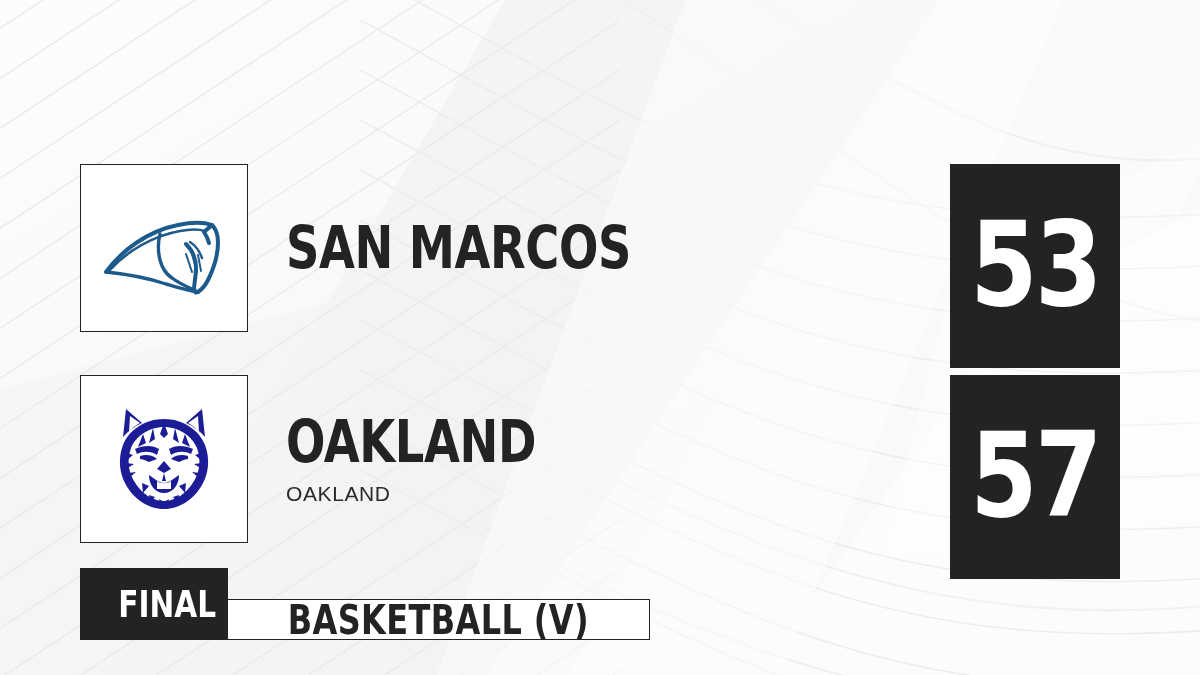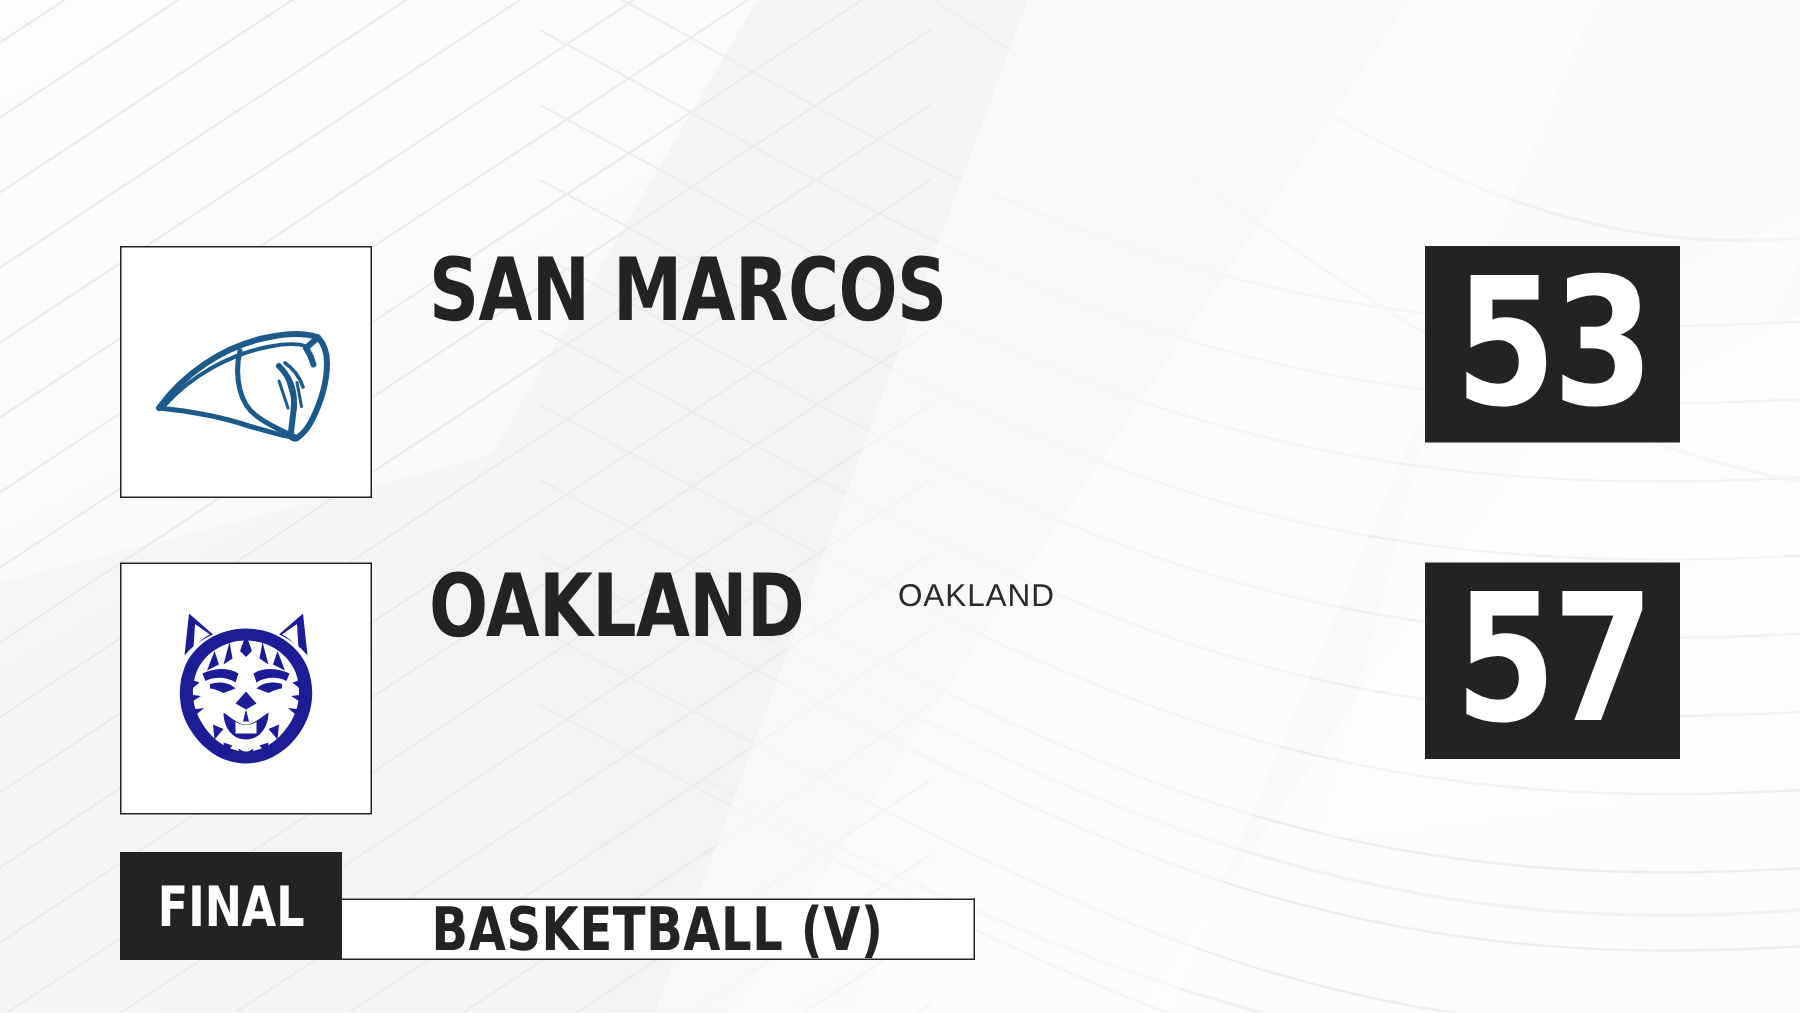--- a/index.html
+++ b/index.html
@@ -116,21 +116,21 @@
     justify-content: center;
   }
   .logo-box svg { display: block; }
 
   .team-text {
     position: absolute;
     left: 206px;
     top: 0;
     height: 168px;
     display: flex;
-    flex-direction: row;
+    flex-direction: column;
     justify-content: center;
   }
   .team-name {
     font-family: "DejaVu Sans", sans-serif;
     font-weight: 700;
     font-size: 58px;
     line-height: 58px;
     letter-spacing: -0.5px;
     color: #232323;
     transform: scaleX(0.80);
@@ -147,21 +147,21 @@
     color: #2a2a2a;
     margin-top: 12px;
     white-space: nowrap;
   }
 
   .score-box {
     position: absolute;
     left: 870px;
     top: 0;
     width: 170px;
-    height: 131px;
+    height: 204px;
     background: #232323;
     display: flex;
     align-items: center;
     justify-content: center;
   }
   .score-value {
     font-family: "DejaVu Sans", sans-serif;
     font-weight: 700;
     font-size: 118px;
     line-height: 118px;
@@ -181,21 +181,21 @@
     top: 568px;
     height: 72px;
     display: flex;
     align-items: stretch;
   }
   .status-final {
     background: #232323;
     width: 148px;
     display: flex;
     align-items: center;
-    justify-content: center;
+    justify-content: flex-end;
   }
   .status-final-label {
     font-family: "DejaVu Sans", sans-serif;
     font-weight: 700;
     font-size: 37px;
     line-height: 37px;
     letter-spacing: 0px;
     color: #ffffff;
     transform: scaleX(0.80);
     transform-origin: center center;

